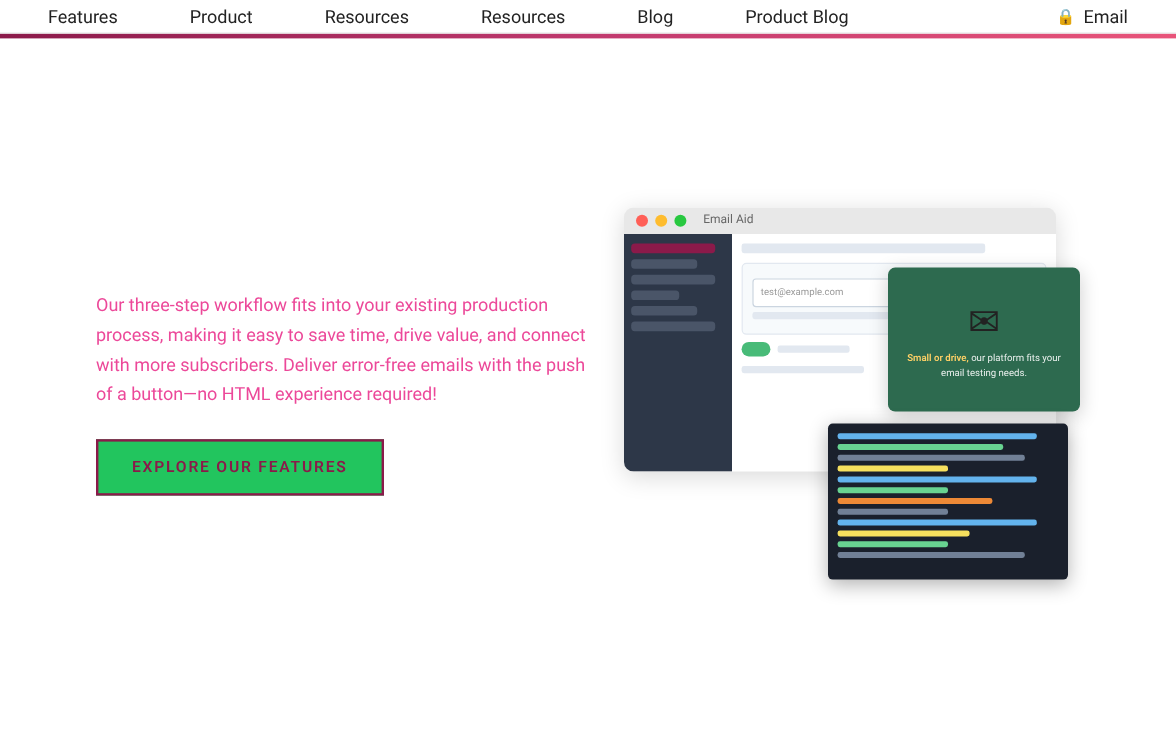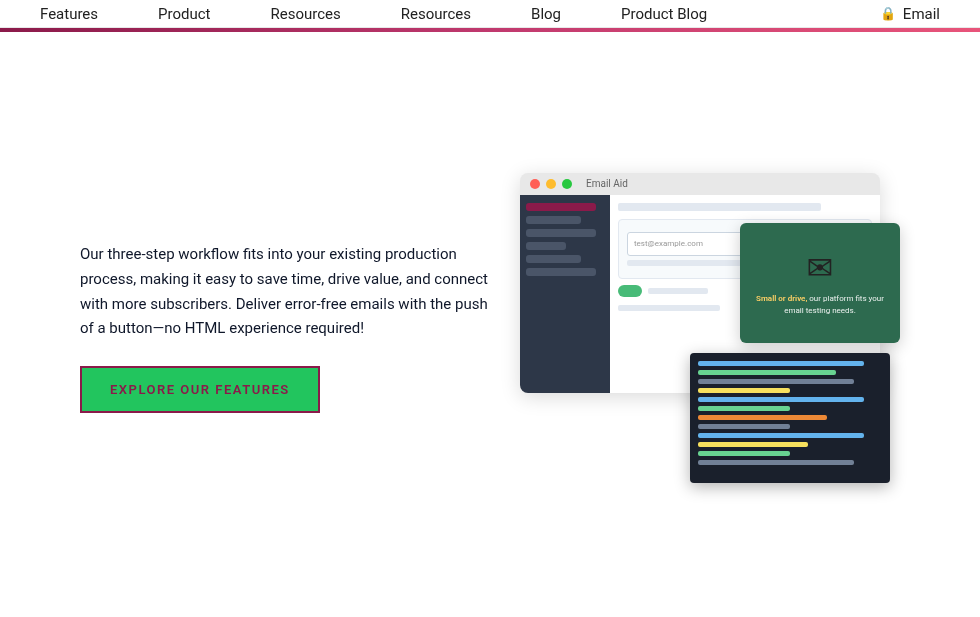--- a/index.html
+++ b/index.html
@@ -70,21 +70,21 @@
       font-size: 36px;
       font-weight: 700;
       line-height: 1.2;
       color: #1a1a1a;
       margin-bottom: 24px;
     }
 
     .hero-text p {
       font-size: 15px;
       line-height: 1.65;
-      color: #0f172a;
+      color: #ec4899;
       margin-bottom: 25px;
     }
 
     .explore-btn {
       display: inline-block;
       border: 2px solid #8b1a4a;
       color: #8b1a4a;
       background: #22c55e;
       padding: 14px 28px;
       font-size: 13px;

